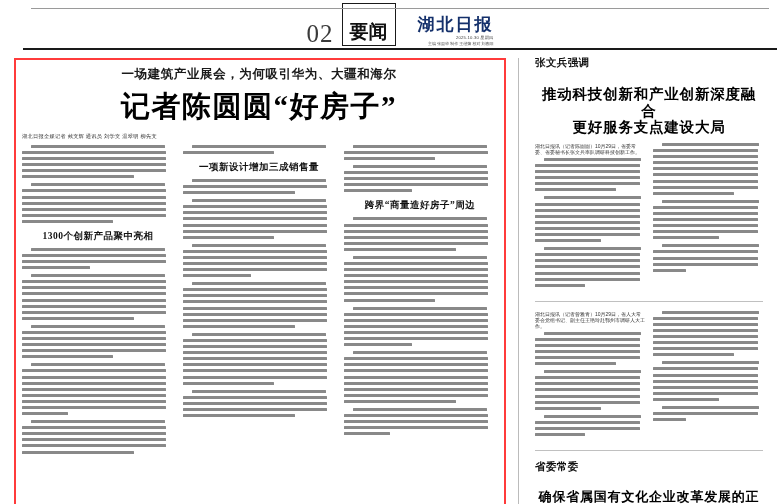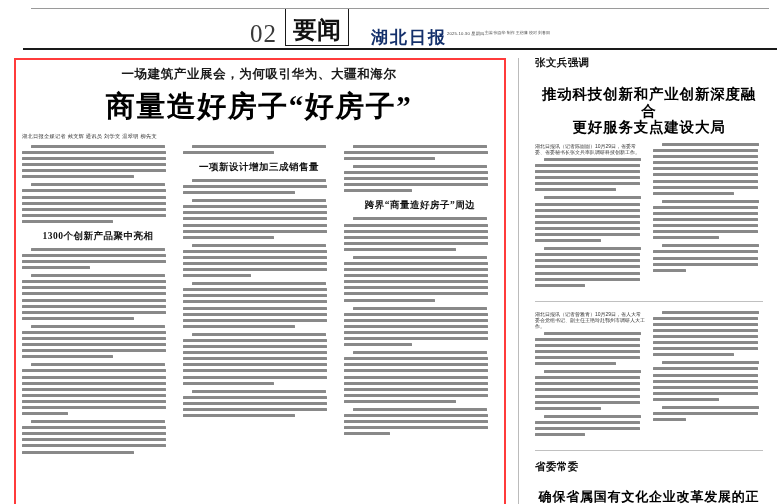--- a/index.html
+++ b/index.html
@@ -42,32 +42,32 @@
   }
   .page-num {
     font-family: "Liberation Serif", serif;
     font-size: 25px;
     color: #3a3a3a;
     line-height: 1;
     letter-spacing: 1px;
   }
   .section-box {
     border: 1.6px solid #1a1a1a;
-    padding: 8px 7px 2px 7px;
+    padding: 18px 7px 2px 7px;
     font-family: Liberation Serif, serif;
-    font-size: 24px;
+    font-size: 19px;
     font-weight: bold;
     line-height: 1.1;
     color: #111;
   }
   .paper-logo {
     margin-left: 14px;
     display: flex;
-    flex-direction: row;
-    align-items: flex-start;
+    flex-direction: column;
+    align-items: flex-end;
     line-height: 1;
   }
   .paper-logo-title {
     font-family: "Liberation Serif", serif;
     font-size: 17px;
     font-weight: bold;
     color: #14306b;
     letter-spacing: 2px;
   }
   .paper-logo-meta {
@@ -257,21 +257,21 @@
   </div>
 </div>
 
 <div class="sheet">
 
   <div class="left-zone">
     <div class="highlight"></div>
 
     <div class="lead">
       <div class="lead-shoulder">一场建筑产业展会，为何吸引华为、大疆和海尔</div>
-      <div class="lead-title">商量造好房子“好房子”</div>
+      <div class="lead-title">记者陈圆圆“好房子”</div>
       <div class="lead-byline">湖北日报全媒记者 戴文辉 通讯员 刘学文 温翠明 柳先文</div>
 
       <div class="lead-cols">
 
         <div class="lcol">
           <div class="ptext">
             <div class="ln i w88"></div>
               <div class="ln w95"></div>
               <div class="ln w95"></div>
             <div class="ln w95"></div>

